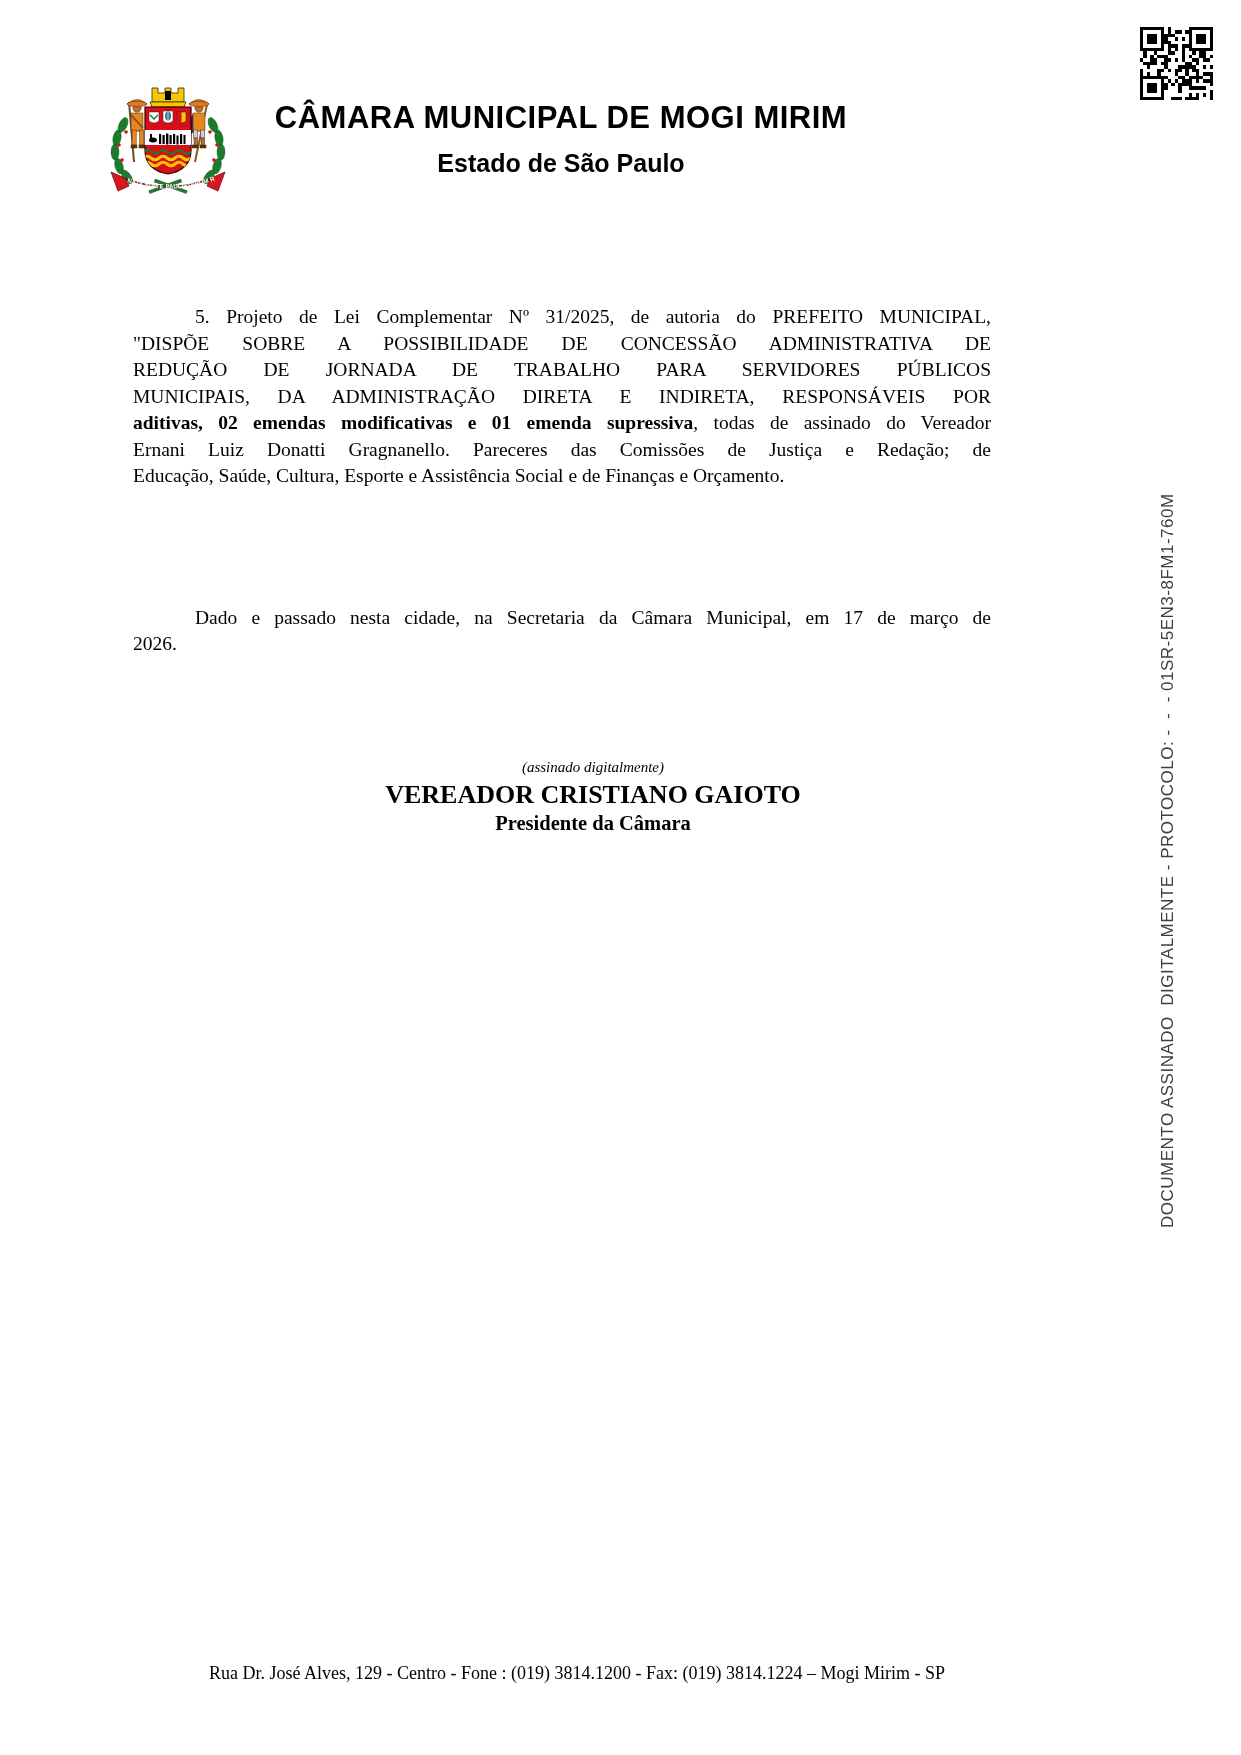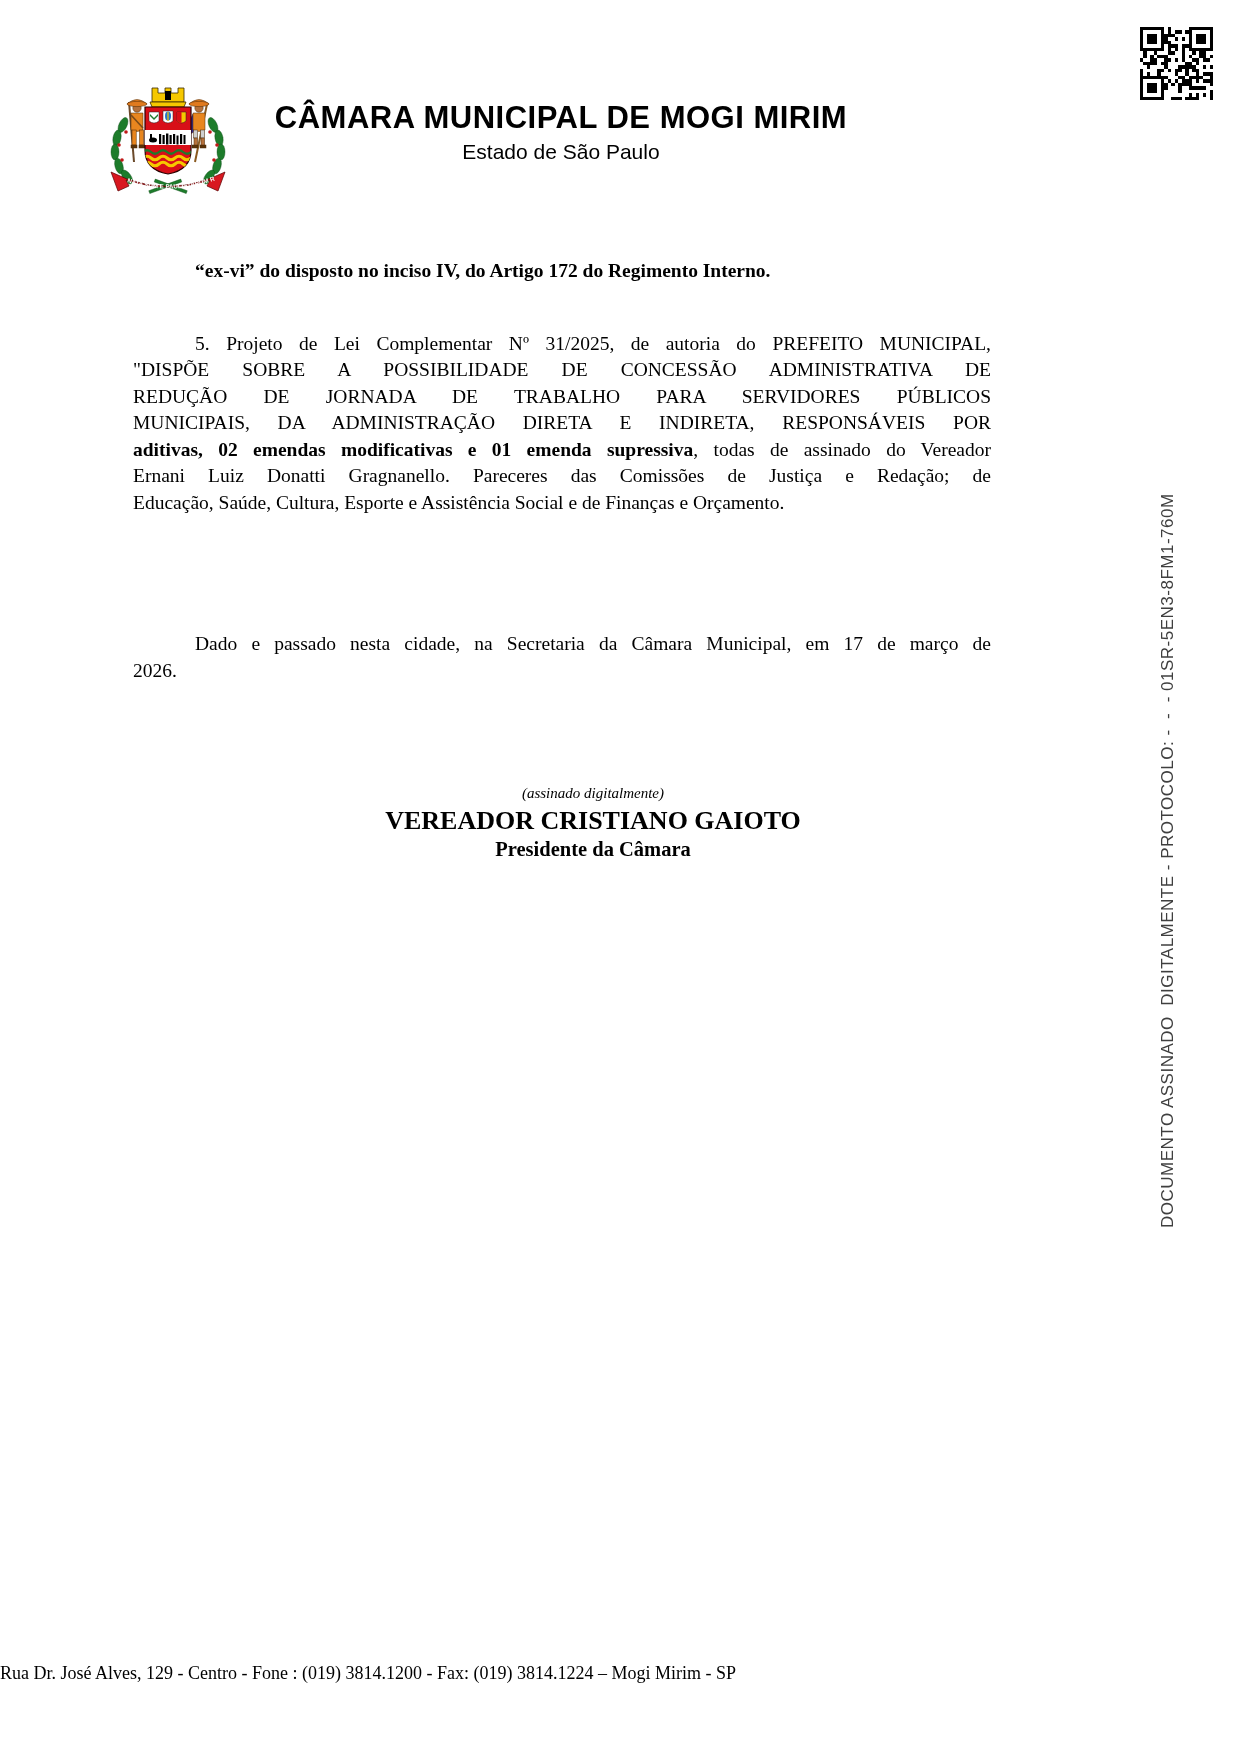--- a/index.html
+++ b/index.html
@@ -6,21 +6,21 @@
   .page{
     position:relative;width:1241px;height:1755px;margin:0 auto;
     background:#ffffff;overflow:hidden;
     font-family:"Liberation Serif","DejaVu Serif",serif;color:#000;
   }
   
   .logo{position:absolute;left:93px;top:70px;width:150px;height:128px;}
   .header-block{position:absolute;left:250px;top:100px;width:622px;text-align:center;
     font-family:"Liberation Sans","DejaVu Sans",sans-serif;}
   .title{font-size:31px;font-weight:bold;line-height:36px;letter-spacing:0.5px;white-space:nowrap;}
-  .subtitle{font-size:21px;font-weight:normal;line-height:26px;margin-top:3px;}
+  .subtitle{font-size:25px;font-weight:bold;line-height:26px;margin-top:14px;}
   .qr{position:absolute;left:1140px;top:27px;width:73px;height:73px;}
   .qr svg{width:100%;height:100%;shape-rendering:crispEdges;fill:#000;}
   
   .content{position:absolute;left:133px;top:258px;width:858px;
     font-size:19.5px;line-height:26.5px;}
   .p-exvi{font-weight:bold;padding-left:62px;}
   .p-item5{margin-top:46px;}
   .p-dado{margin-top:115px;}
   .rich .tl{text-align:justify;text-align-last:justify;}
   .rich .tl:last-child{text-align-last:left;}
@@ -32,21 +32,21 @@
   .sig-name{font-weight:bold;font-size:26px;}
   .sig-role{font-weight:bold;font-size:20.5px;}
   
   .vlabel{
     position:absolute;left:1158px;top:528px;height:700px;width:30px;
     writing-mode:vertical-rl;transform:rotate(180deg);
     font-family:"Liberation Sans","DejaVu Sans",sans-serif;
     font-size:17px;letter-spacing:0.5px;color:#3f3f3f;white-space:pre;
   }
   
-  .footer{position:absolute;left:0;top:1663px;width:1154px;text-align:left;
+  .footer{position:absolute;left:0;top:1663px;width:1154px;text-align:center;
     font-size:18px;}
 </style>
 </head>
 <body>
 
 <div class="page">
 
   <div class="logo">
     <svg viewBox="0 0 150 128" width="150" height="128">
 
@@ -159,21 +159,20 @@
     <div class="subtitle">Estado de São Paulo</div>
   </div>
 
   <div class="qr">
     <svg id="qr" viewBox="0 0 21 21">
         <path d="M0 0h1v1h-1zM1 0h1v1h-1zM2 0h1v1h-1zM3 0h1v1h-1zM4 0h1v1h-1zM5 0h1v1h-1zM6 0h1v1h-1zM8 0h1v1h-1zM14 0h1v1h-1zM15 0h1v1h-1zM16 0h1v1h-1zM17 0h1v1h-1zM18 0h1v1h-1zM19 0h1v1h-1zM20 0h1v1h-1zM0 1h1v1h-1zM6 1h1v1h-1zM8 1h1v1h-1zM10 1h1v1h-1zM11 1h1v1h-1zM13 1h1v1h-1zM14 1h1v1h-1zM20 1h1v1h-1zM0 2h1v1h-1zM2 2h1v1h-1zM3 2h1v1h-1zM4 2h1v1h-1zM6 2h1v1h-1zM7 2h1v1h-1zM8 2h1v1h-1zM9 2h1v1h-1zM14 2h1v1h-1zM16 2h1v1h-1zM17 2h1v1h-1zM18 2h1v1h-1zM20 2h1v1h-1zM0 3h1v1h-1zM2 3h1v1h-1zM3 3h1v1h-1zM4 3h1v1h-1zM6 3h1v1h-1zM7 3h1v1h-1zM10 3h1v1h-1zM12 3h1v1h-1zM14 3h1v1h-1zM16 3h1v1h-1zM17 3h1v1h-1zM18 3h1v1h-1zM20 3h1v1h-1zM0 4h1v1h-1zM2 4h1v1h-1zM3 4h1v1h-1zM4 4h1v1h-1zM6 4h1v1h-1zM7 4h1v1h-1zM8 4h1v1h-1zM14 4h1v1h-1zM16 4h1v1h-1zM17 4h1v1h-1zM18 4h1v1h-1zM20 4h1v1h-1zM0 5h1v1h-1zM6 5h1v1h-1zM8 5h1v1h-1zM9 5h1v1h-1zM10 5h1v1h-1zM12 5h1v1h-1zM13 5h1v1h-1zM14 5h1v1h-1zM20 5h1v1h-1zM0 6h1v1h-1zM1 6h1v1h-1zM2 6h1v1h-1zM3 6h1v1h-1zM4 6h1v1h-1zM5 6h1v1h-1zM6 6h1v1h-1zM8 6h1v1h-1zM10 6h1v1h-1zM12 6h1v1h-1zM14 6h1v1h-1zM15 6h1v1h-1zM16 6h1v1h-1zM17 6h1v1h-1zM18 6h1v1h-1zM19 6h1v1h-1zM20 6h1v1h-1zM1 7h1v1h-1zM4 7h1v1h-1zM8 7h1v1h-1zM9 7h1v1h-1zM12 7h1v1h-1zM15 7h1v1h-1zM17 7h1v1h-1zM18 7h1v1h-1zM1 8h1v1h-1zM3 8h1v1h-1zM5 8h1v1h-1zM6 8h1v1h-1zM7 8h1v1h-1zM12 8h1v1h-1zM14 8h1v1h-1zM17 8h1v1h-1zM18 8h1v1h-1zM20 8h1v1h-1zM0 9h1v1h-1zM3 9h1v1h-1zM4 9h1v1h-1zM7 9h1v1h-1zM8 9h1v1h-1zM10 9h1v1h-1zM12 9h1v1h-1zM15 9h1v1h-1zM16 9h1v1h-1zM18 9h1v1h-1zM19 9h1v1h-1zM1 10h1v1h-1zM2 10h1v1h-1zM3 10h1v1h-1zM4 10h1v1h-1zM6 10h1v1h-1zM7 10h1v1h-1zM13 10h1v1h-1zM14 10h1v1h-1zM16 10h1v1h-1zM2 11h1v1h-1zM7 11h1v1h-1zM11 11h1v1h-1zM12 11h1v1h-1zM13 11h1v1h-1zM14 11h1v1h-1zM15 11h1v1h-1zM18 11h1v1h-1zM20 11h1v1h-1zM0 12h1v1h-1zM5 12h1v1h-1zM6 12h1v1h-1zM8 12h1v1h-1zM10 12h1v1h-1zM11 12h1v1h-1zM13 12h1v1h-1zM15 12h1v1h-1zM16 12h1v1h-1zM0 13h1v1h-1zM2 13h1v1h-1zM5 13h1v1h-1zM10 13h1v1h-1zM13 13h1v1h-1zM16 13h1v1h-1zM18 13h1v1h-1zM19 13h1v1h-1zM20 13h1v1h-1zM0 14h1v1h-1zM1 14h1v1h-1zM2 14h1v1h-1zM3 14h1v1h-1zM4 14h1v1h-1zM5 14h1v1h-1zM6 14h1v1h-1zM7 14h1v1h-1zM11 14h1v1h-1zM12 14h1v1h-1zM14 14h1v1h-1zM15 14h1v1h-1zM16 14h1v1h-1zM17 14h1v1h-1zM20 14h1v1h-1zM0 15h1v1h-1zM6 15h1v1h-1zM8 15h1v1h-1zM10 15h1v1h-1zM12 15h1v1h-1zM13 15h1v1h-1zM14 15h1v1h-1zM16 15h1v1h-1zM18 15h1v1h-1zM19 15h1v1h-1zM20 15h1v1h-1zM0 16h1v1h-1zM2 16h1v1h-1zM3 16h1v1h-1zM4 16h1v1h-1zM6 16h1v1h-1zM7 16h1v1h-1zM9 16h1v1h-1zM11 16h1v1h-1zM12 16h1v1h-1zM13 16h1v1h-1zM14 16h1v1h-1zM20 16h1v1h-1zM0 17h1v1h-1zM2 17h1v1h-1zM3 17h1v1h-1zM4 17h1v1h-1zM6 17h1v1h-1zM7 17h1v1h-1zM11 17h1v1h-1zM14 17h1v1h-1zM15 17h1v1h-1zM16 17h1v1h-1zM17 17h1v1h-1zM18 17h1v1h-1zM0 18h1v1h-1zM2 18h1v1h-1zM3 18h1v1h-1zM4 18h1v1h-1zM6 18h1v1h-1zM11 18h1v1h-1zM20 18h1v1h-1zM0 19h1v1h-1zM6 19h1v1h-1zM14 19h1v1h-1zM16 19h1v1h-1zM18 19h1v1h-1zM20 19h1v1h-1zM0 20h1v1h-1zM1 20h1v1h-1zM2 20h1v1h-1zM3 20h1v1h-1zM4 20h1v1h-1zM5 20h1v1h-1zM6 20h1v1h-1zM9 20h1v1h-1zM10 20h1v1h-1zM11 20h1v1h-1zM13 20h1v1h-1zM14 20h1v1h-1zM15 20h1v1h-1zM16 20h1v1h-1zM20 20h1v1h-1z"></path>
       </svg>
   </div>
 
   <div class="content">
-    <div class="p-exvi">“ex-vi” do disposto no inciso IV, do Artigo 172 do Regimento Interno.</div>
     <div class="p-item5 rich">
         <div class="tl"><span>5. Projeto de Lei Complementar Nº 31/2025, de autoria do PREFEITO MUNICIPAL,</span></div>
         <div class="tl"><span>"DISPÕE SOBRE A POSSIBILIDADE DE CONCESSÃO ADMINISTRATIVA DE</span></div>
         <div class="tl"><span>REDUÇÃO DE JORNADA DE TRABALHO PARA SERVIDORES PÚBLICOS</span></div>
         <div class="tl"><span>MUNICIPAIS, DA ADMINISTRAÇÃO DIRETA E INDIRETA, RESPONSÁVEIS POR</span></div>
         <div class="tl"><span class="b">aditivas, 02 emendas modificativas e 01 emenda supressiva</span><span>, todas de assinado do Vereador</span></div>
         <div class="tl"><span>Ernani Luiz Donatti Gragnanello.  Pareceres das Comissões de Justiça e Redação; de</span></div>
         <div class="tl"><span>Educação, Saúde, Cultura, Esporte e Assistência Social e de Finanças e Orçamento.</span></div>
       </div>
     <div class="p-dado rich">

